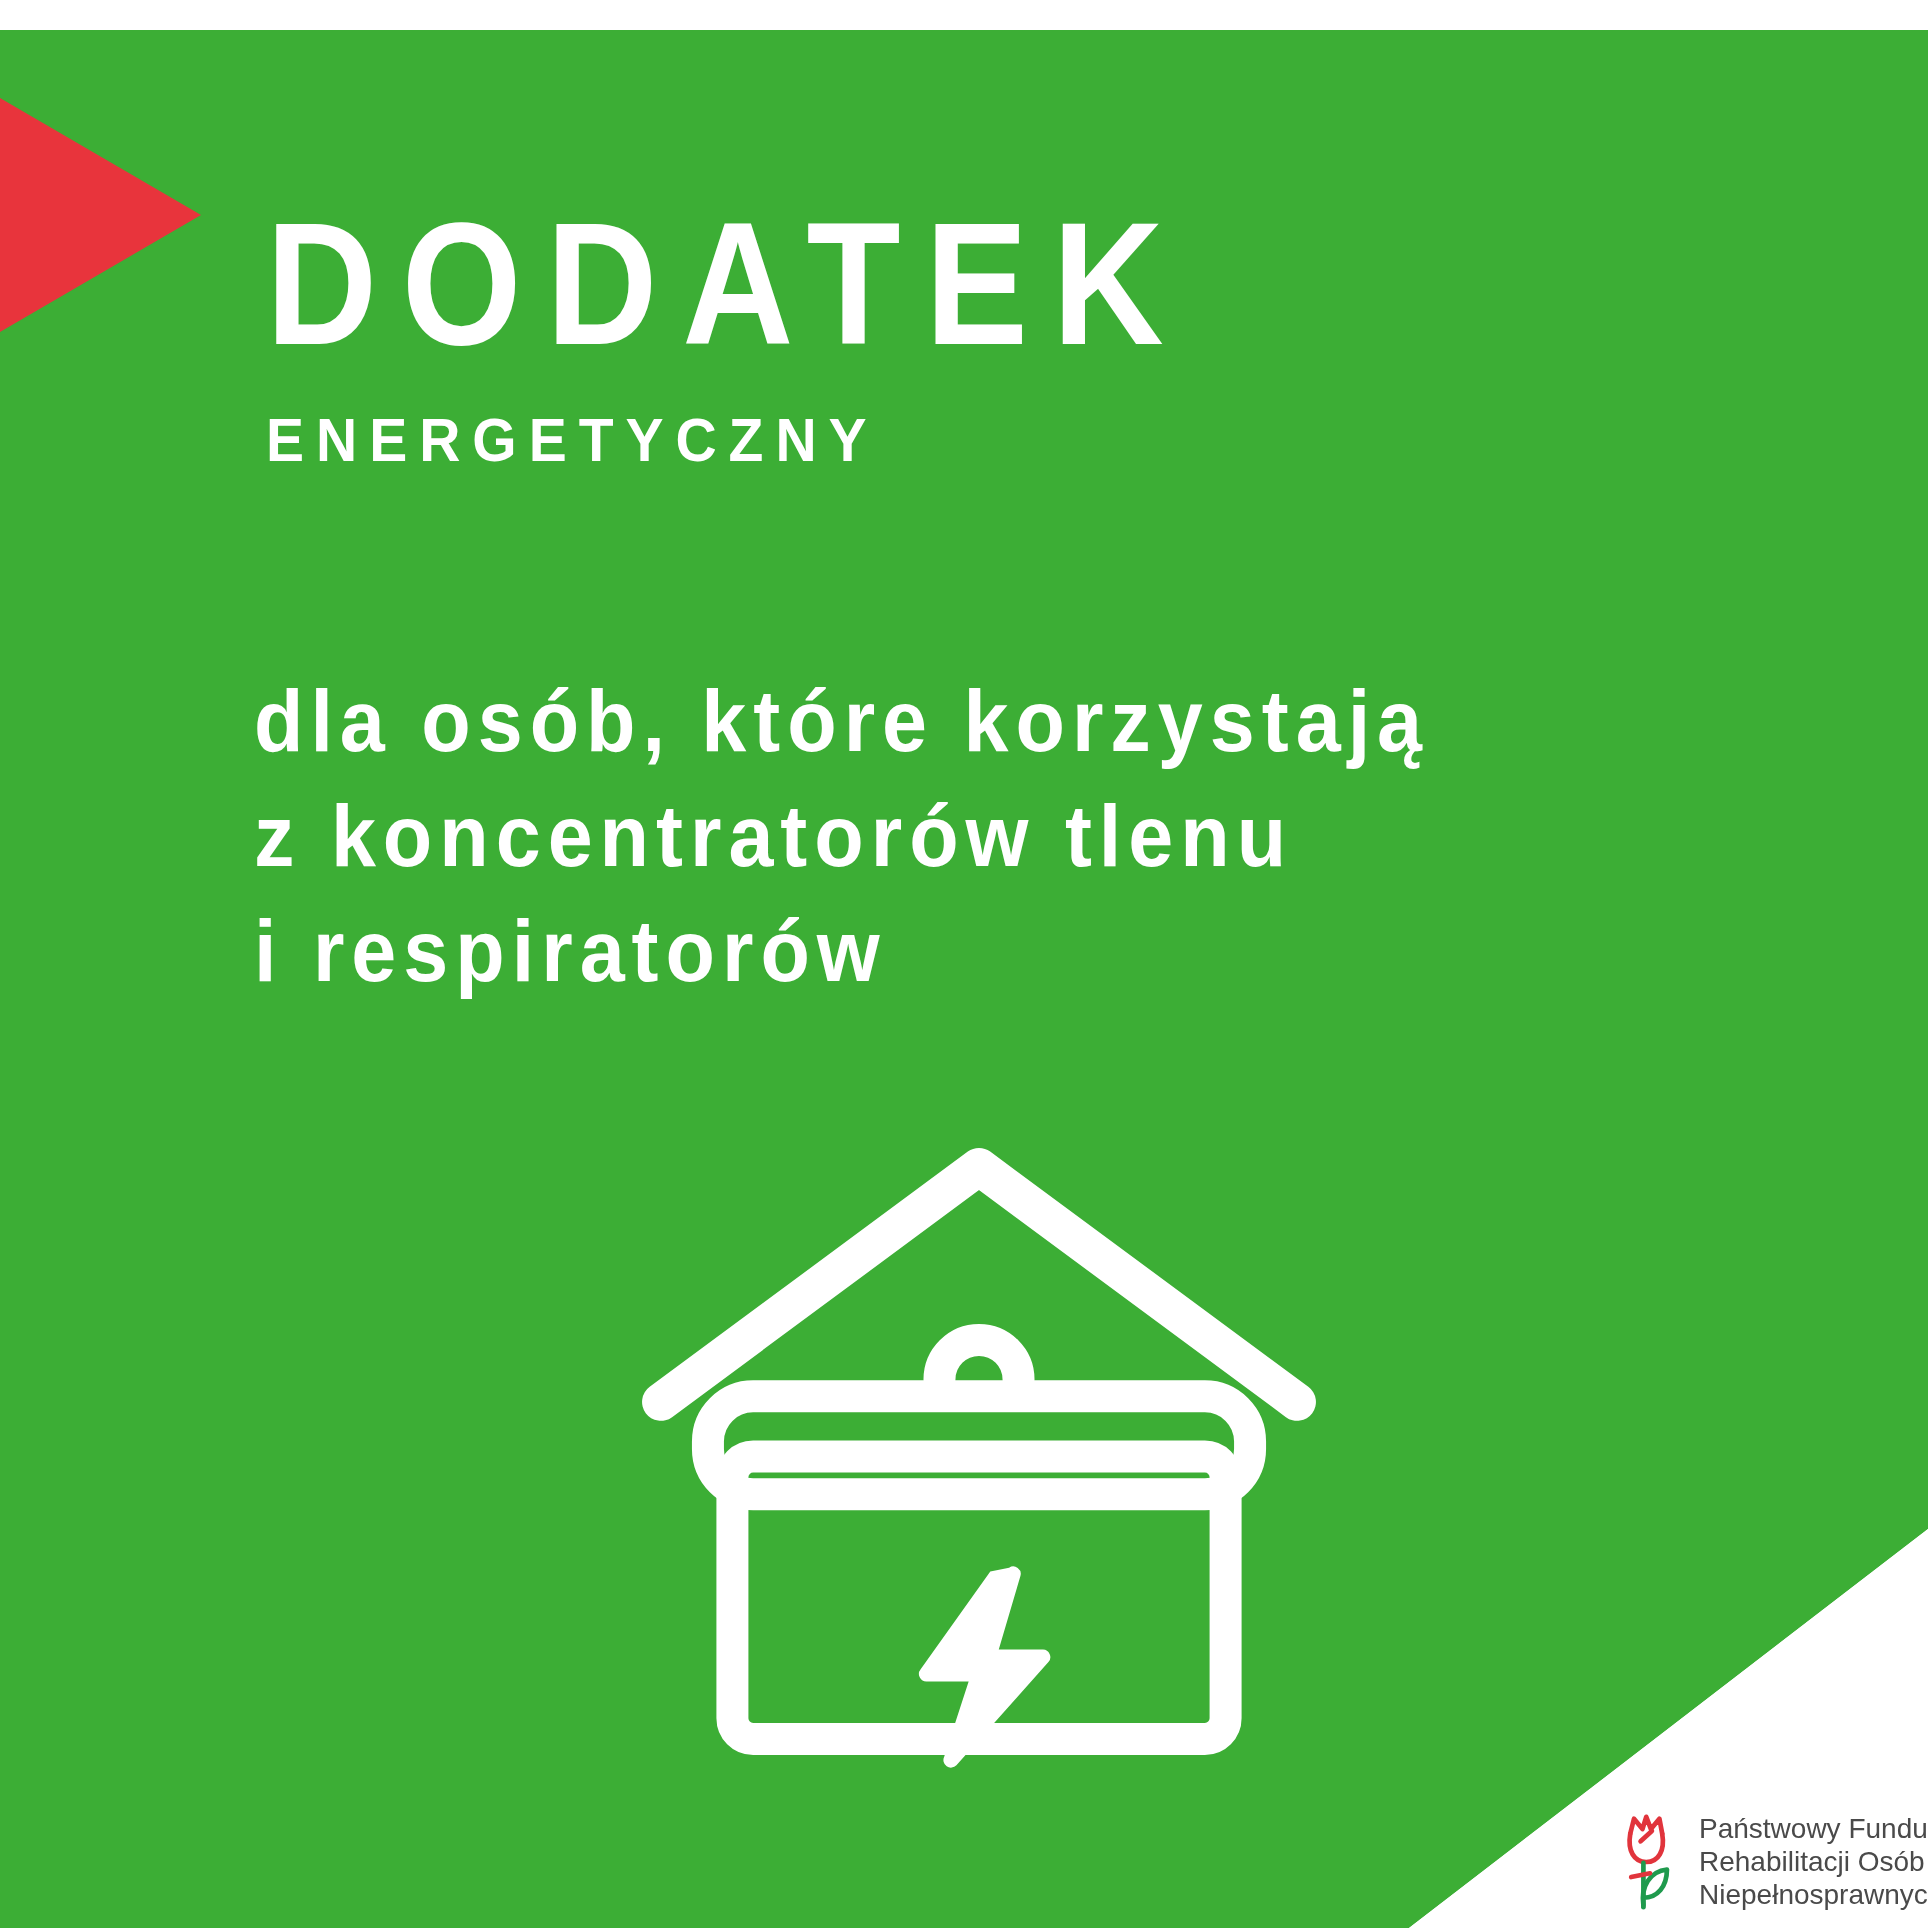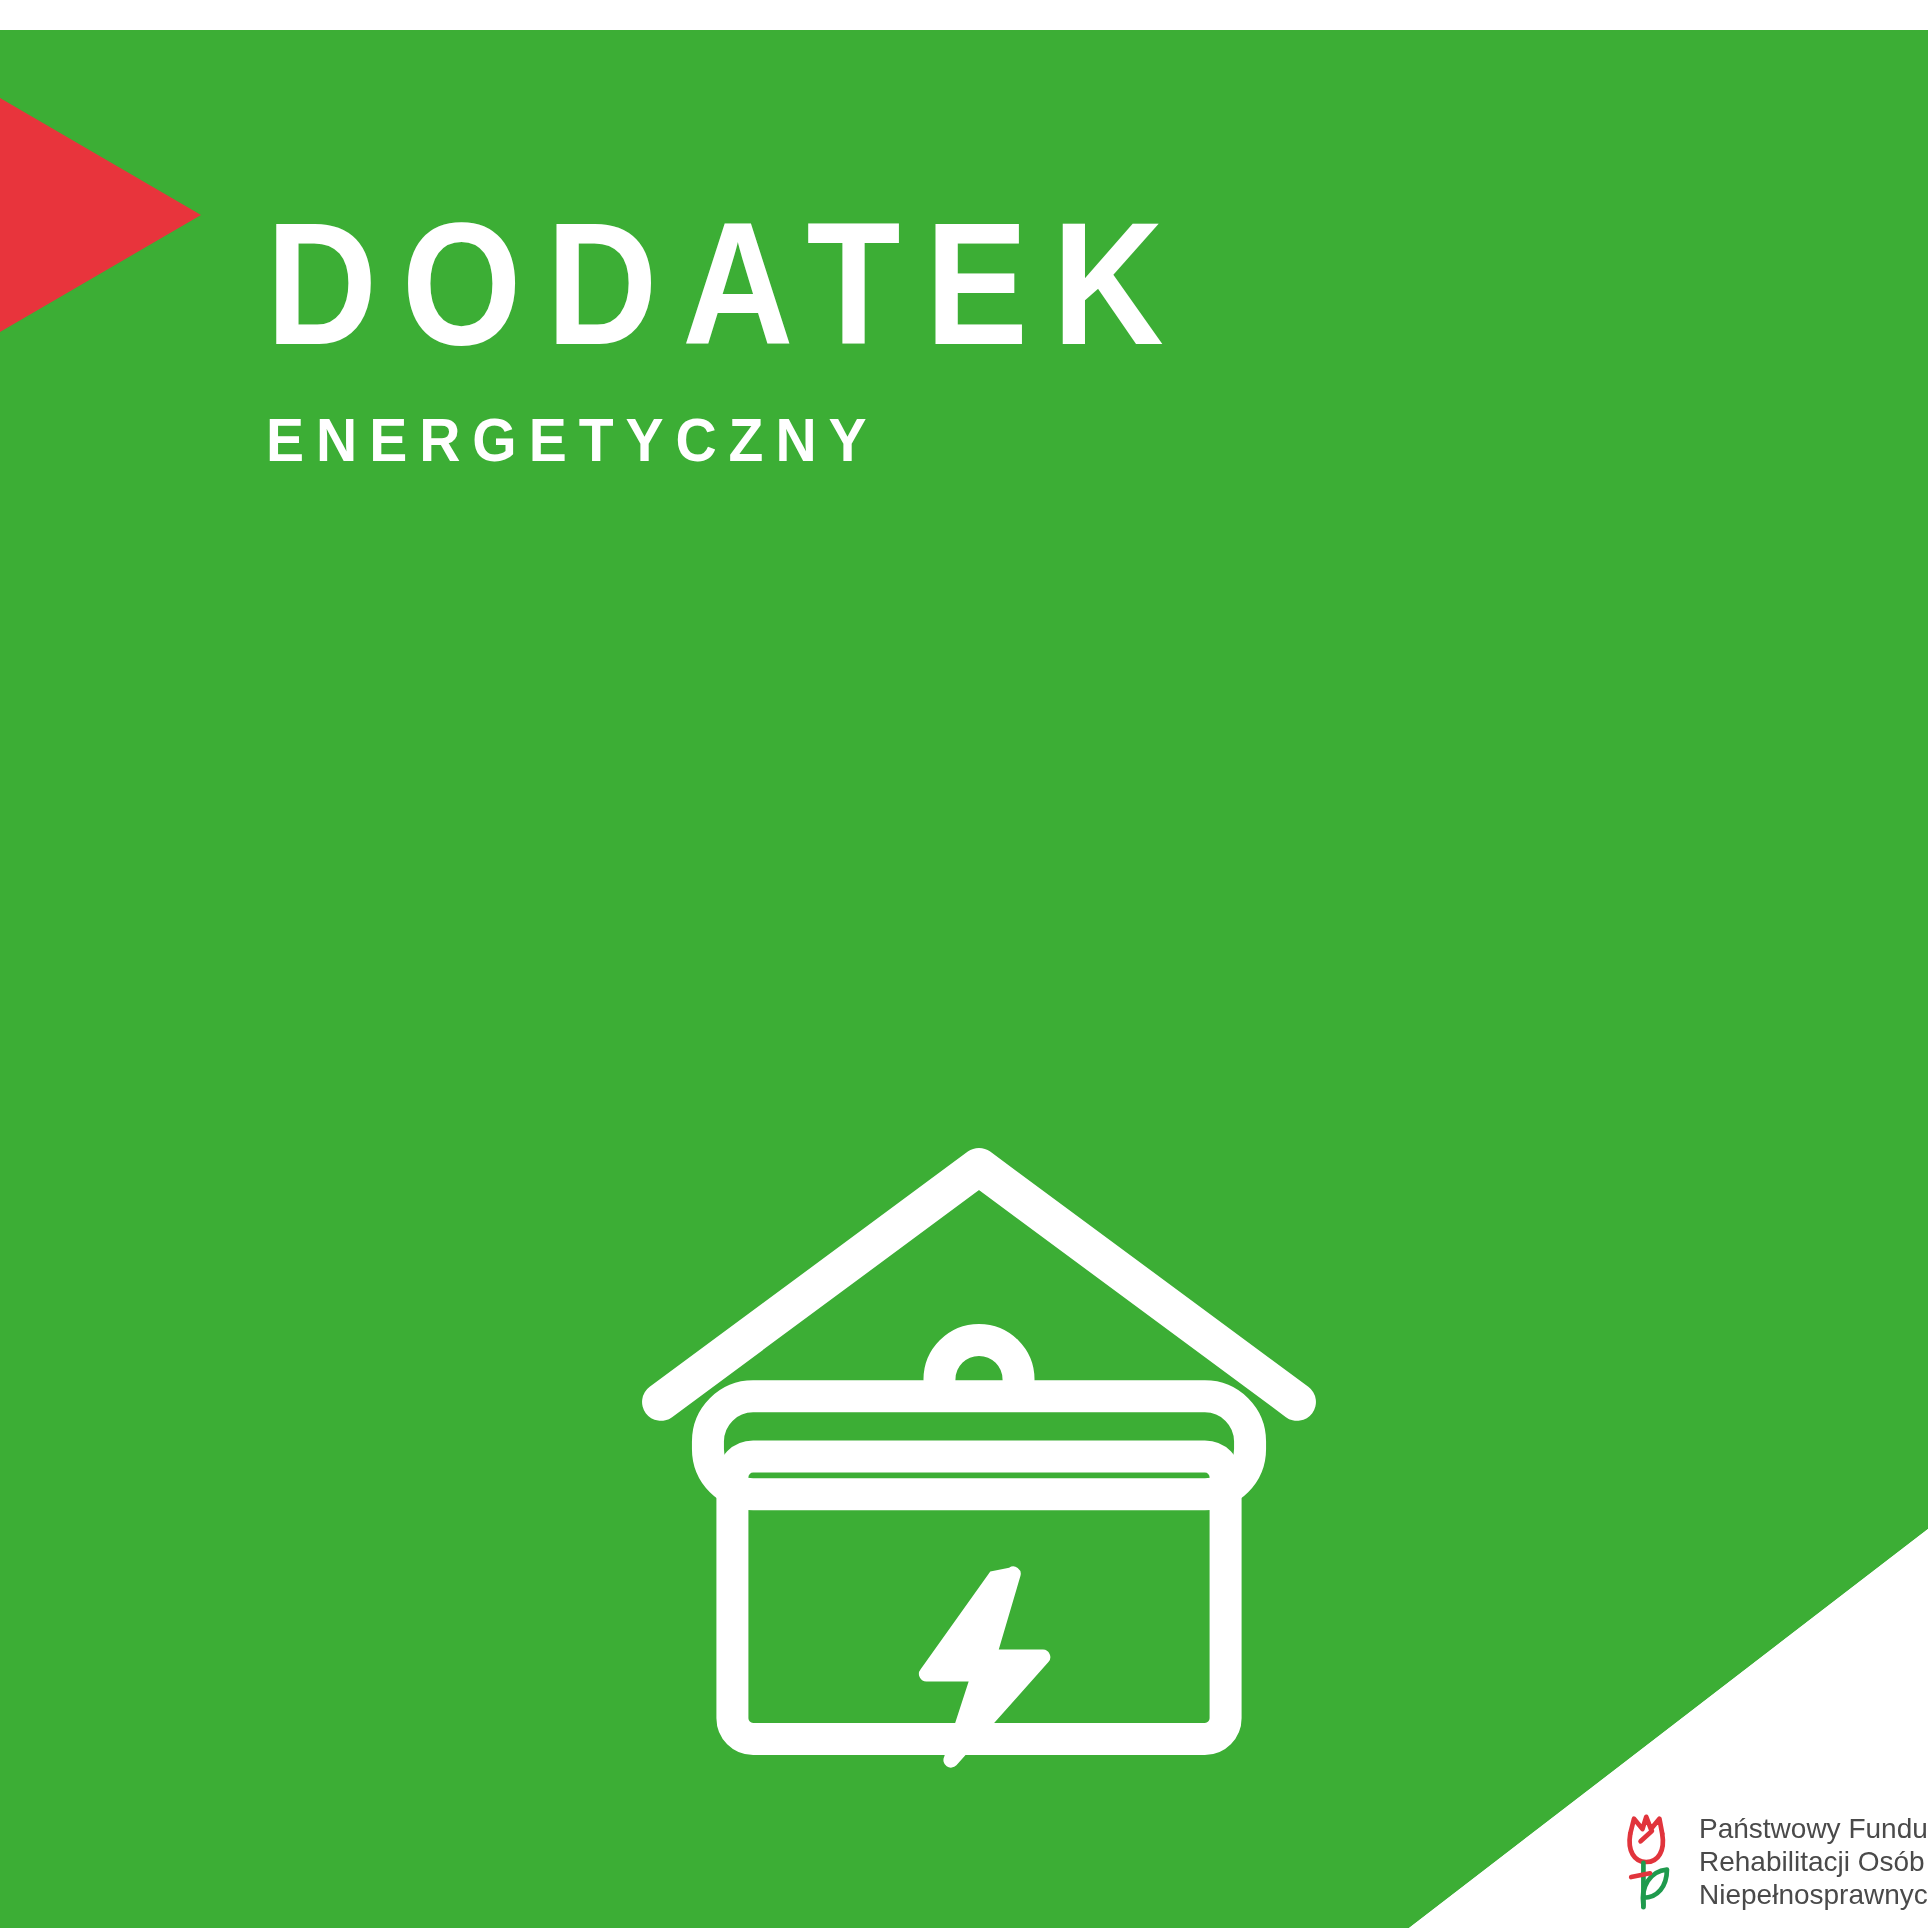--- a/index.html
+++ b/index.html
@@ -145,20 +145,25 @@
 
   <div class="bg-green"></div>
   <div class="corner-wedge"></div>
   <div class="red-flag"></div>
 
   <div class="headline-block">
     <span class="title-main">DODATEK</span>
     <span class="title-sub">ENERGETYCZNY</span>
   </div>
 
+  <div class="body-copy">
+    <span class="body-line">dla osób, które korzystają</span>
+    <span class="body-line">z koncentratorów tlenu</span>
+    <span class="body-line">i respiratorów</span>
+  </div>
 
   <div class="icon-wrap">
     <svg viewBox="0 0 760 680" xmlns="http://www.w3.org/2000/svg">
 
       <path d="M 42 272 L 380 22 L 718 272" fill="none" stroke="#ffffff" stroke-width="40" stroke-linecap="round" stroke-linejoin="round"></path>
 
       <path d="M 338 248 a 42 42 0 0 1 84 0" fill="none" stroke="#ffffff" stroke-width="34" stroke-linecap="round"></path>
 
       <rect x="118" y="330" width="524" height="300" rx="22" ry="22" fill="none" stroke="#ffffff" stroke-width="34"></rect>
 

